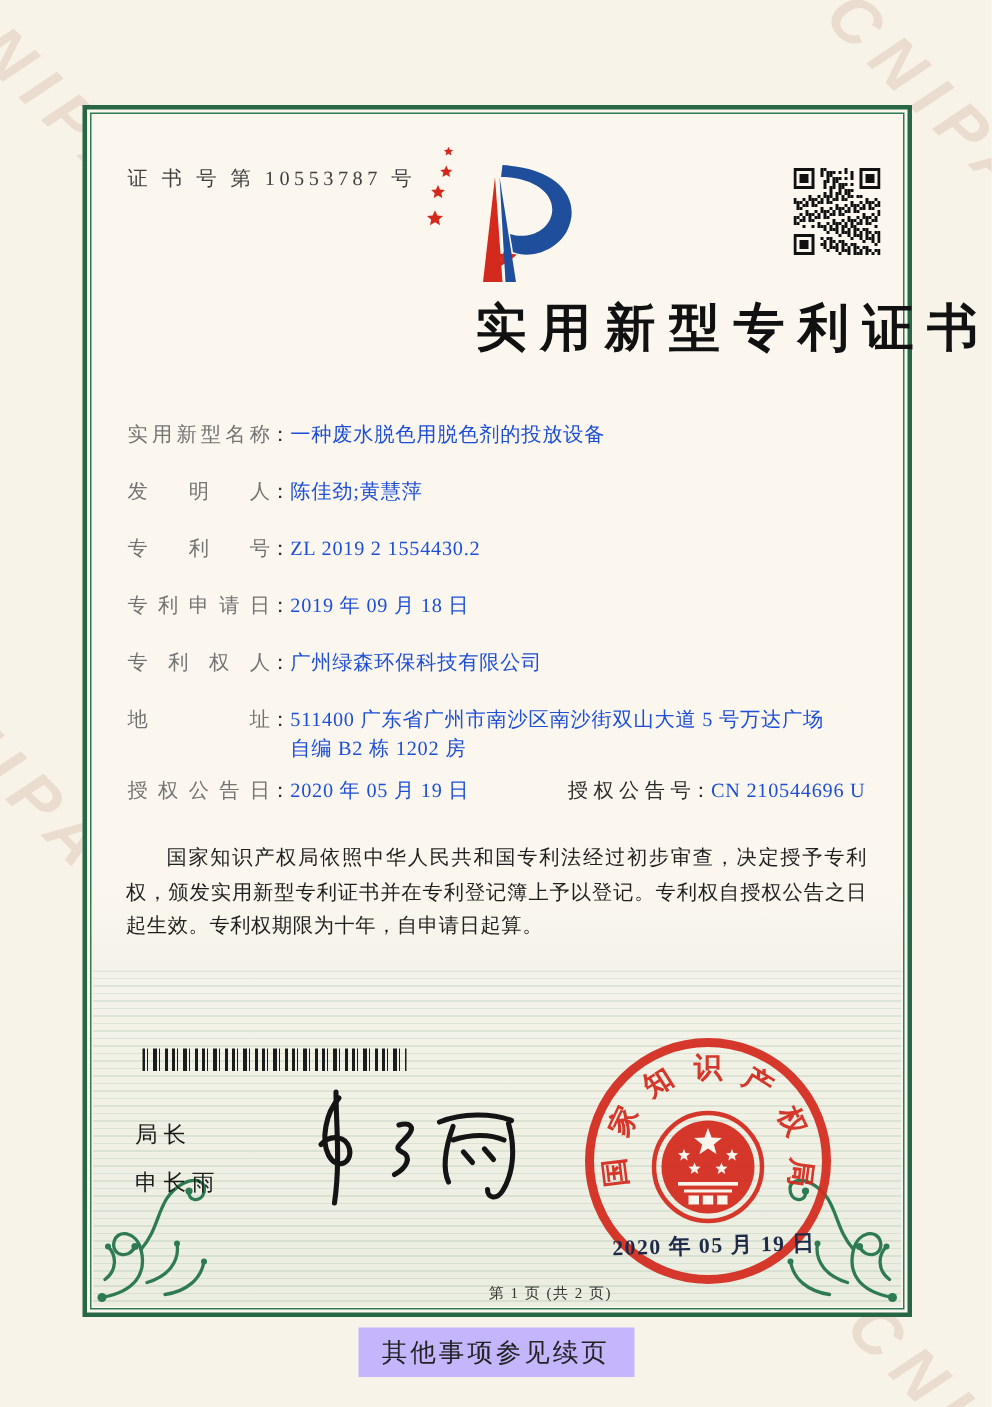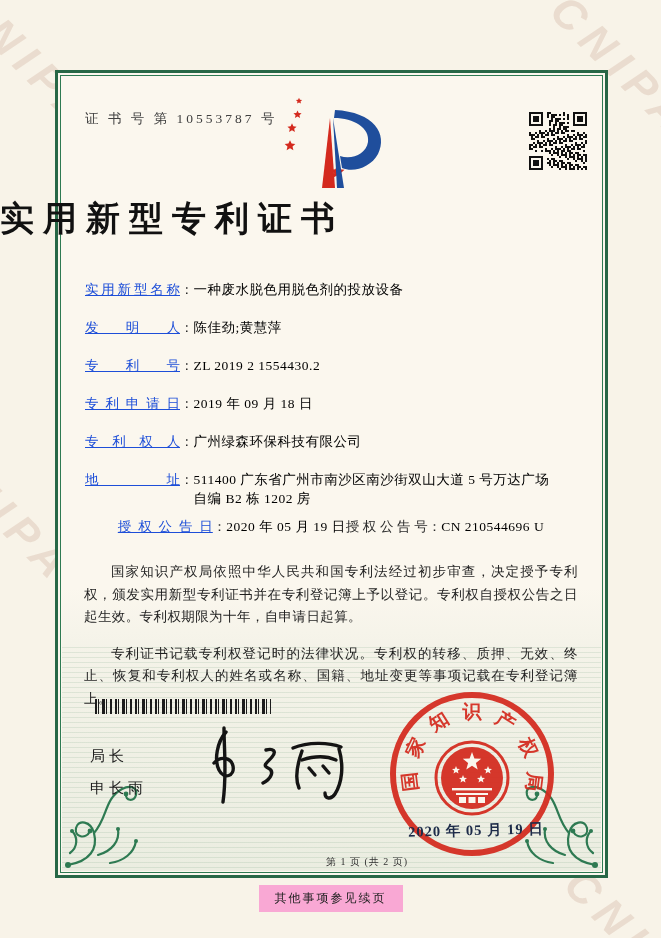--- a/index.html
+++ b/index.html
@@ -50,37 +50,36 @@
 
   
   .cert-no {
     position:absolute; left:85px; top:110px;
     font-size:13.5px; letter-spacing:3px; color:#404040;
   }
   .logo { position:absolute; left:278px; top:96px; }
   .qr { position:absolute; left:529px; top:112px; width:58px; height:58px; }
   .title {
     position:absolute; left:0; right:0; top:196px;
-    text-align:left; font-size:34px; font-weight:bold;
+    text-align:right; font-size:34px; font-weight:bold;
     letter-spacing:9px; color:#111;
   }
 
   
   .fields { position:absolute; left:85px; top:281px; width:492px; font-size:13.5px; }
   .frow { display:flex; margin-bottom:19.5px; line-height:18.5px; }
   .flabel {
     display:inline-block; width:95px; flex:0 0 95px;
     text-align:justify; text-align-last:justify;
-    color:#1d4ed8;
-    text-decoration:underline;
+    color:#737373;
   }
   .fcolon { flex:0 0 12px; }
-  .fvalue { white-space:pre-line; color:#000000; letter-spacing:0.5px; }
+  .fvalue { white-space:pre-line; color:#1d4ed8; letter-spacing:0.5px; }
   .frow.addr { margin-bottom:10px; }
-  .frow.grant { justify-content:center; }
+  .frow.grant { justify-content:space-between; }
   .grant-pair { display:flex; }
   .grant-pair .flabel2 {
     display:inline-block; width:82px; flex:0 0 82px;
     text-align:justify; text-align-last:justify;
   }
 
   
   .paras {
     position:absolute; left:84px; top:547px; width:494px;
     font-size:13.5px; line-height:22.5px; color:#1f1f1f;
@@ -111,22 +110,22 @@
     position:absolute; left:396px; top:821px; width:160px;
     font-size:14.5px; color:#1d2b49; letter-spacing:1px;
     transform:rotate(-1.5deg); text-align:center; font-weight:bold;
   }
   .page-num {
     position:absolute; left:55px; width:624px; top:855px;
     text-align:center; font-size:10px; color:#333; letter-spacing:1px;
   }
   .cont-note {
     position:absolute; left:50%; top:885px; transform:translateX(-50%);
-    background:#f9a8d4; padding:5px 16px;
-    font-size:12px; color:#222; letter-spacing:2px;
+    background:#c4b5fd; padding:5px 16px;
+    font-size:17px; color:#222; letter-spacing:2px;
   }
   .flourish { position:absolute; bottom:6px; }
   .flourish.bl { left:6px; }
   .flourish.br { right:6px; transform:scaleX(-1); }
 </style>
 </head>
 <body>
 
 <div class="stage">
 
@@ -524,21 +523,20 @@
       <span class="grant-pair">
         <span class="flabel2">授权公告号</span>
           <span class="fcolon">：</span>
         <span class="fvalue">CN 210544696 U</span>
       </span>
     </div>
   </div>
 
   <div class="paras">
     <p>国家知识产权局依照中华人民共和国专利法经过初步审查，决定授予专利权，颁发实用新型专利证书并在专利登记簿上予以登记。专利权自授权公告之日起生效。专利权期限为十年，自申请日起算。</p>
-    <p>专利证书记载专利权登记时的法律状况。专利权的转移、质押、无效、终止、恢复和专利权人的姓名或名称、国籍、地址变更等事项记载在专利登记簿上。</p>
   </div>
 
   <div class="barcode"></div>
 
   <div class="sig-title">局长</div>
   <div class="sig-name">申长雨</div>
 
   <svg class="signature" width="160" height="88" viewBox="0 0 160 88">
     <g fill="none" stroke="#141414" stroke-width="3.4" stroke-linecap="round" stroke-linejoin="round">
       <path d="M30,10 C21,20 18,38 23,48 C28,58 39,54 37,44 C35,35 24,34 18,41"></path>

